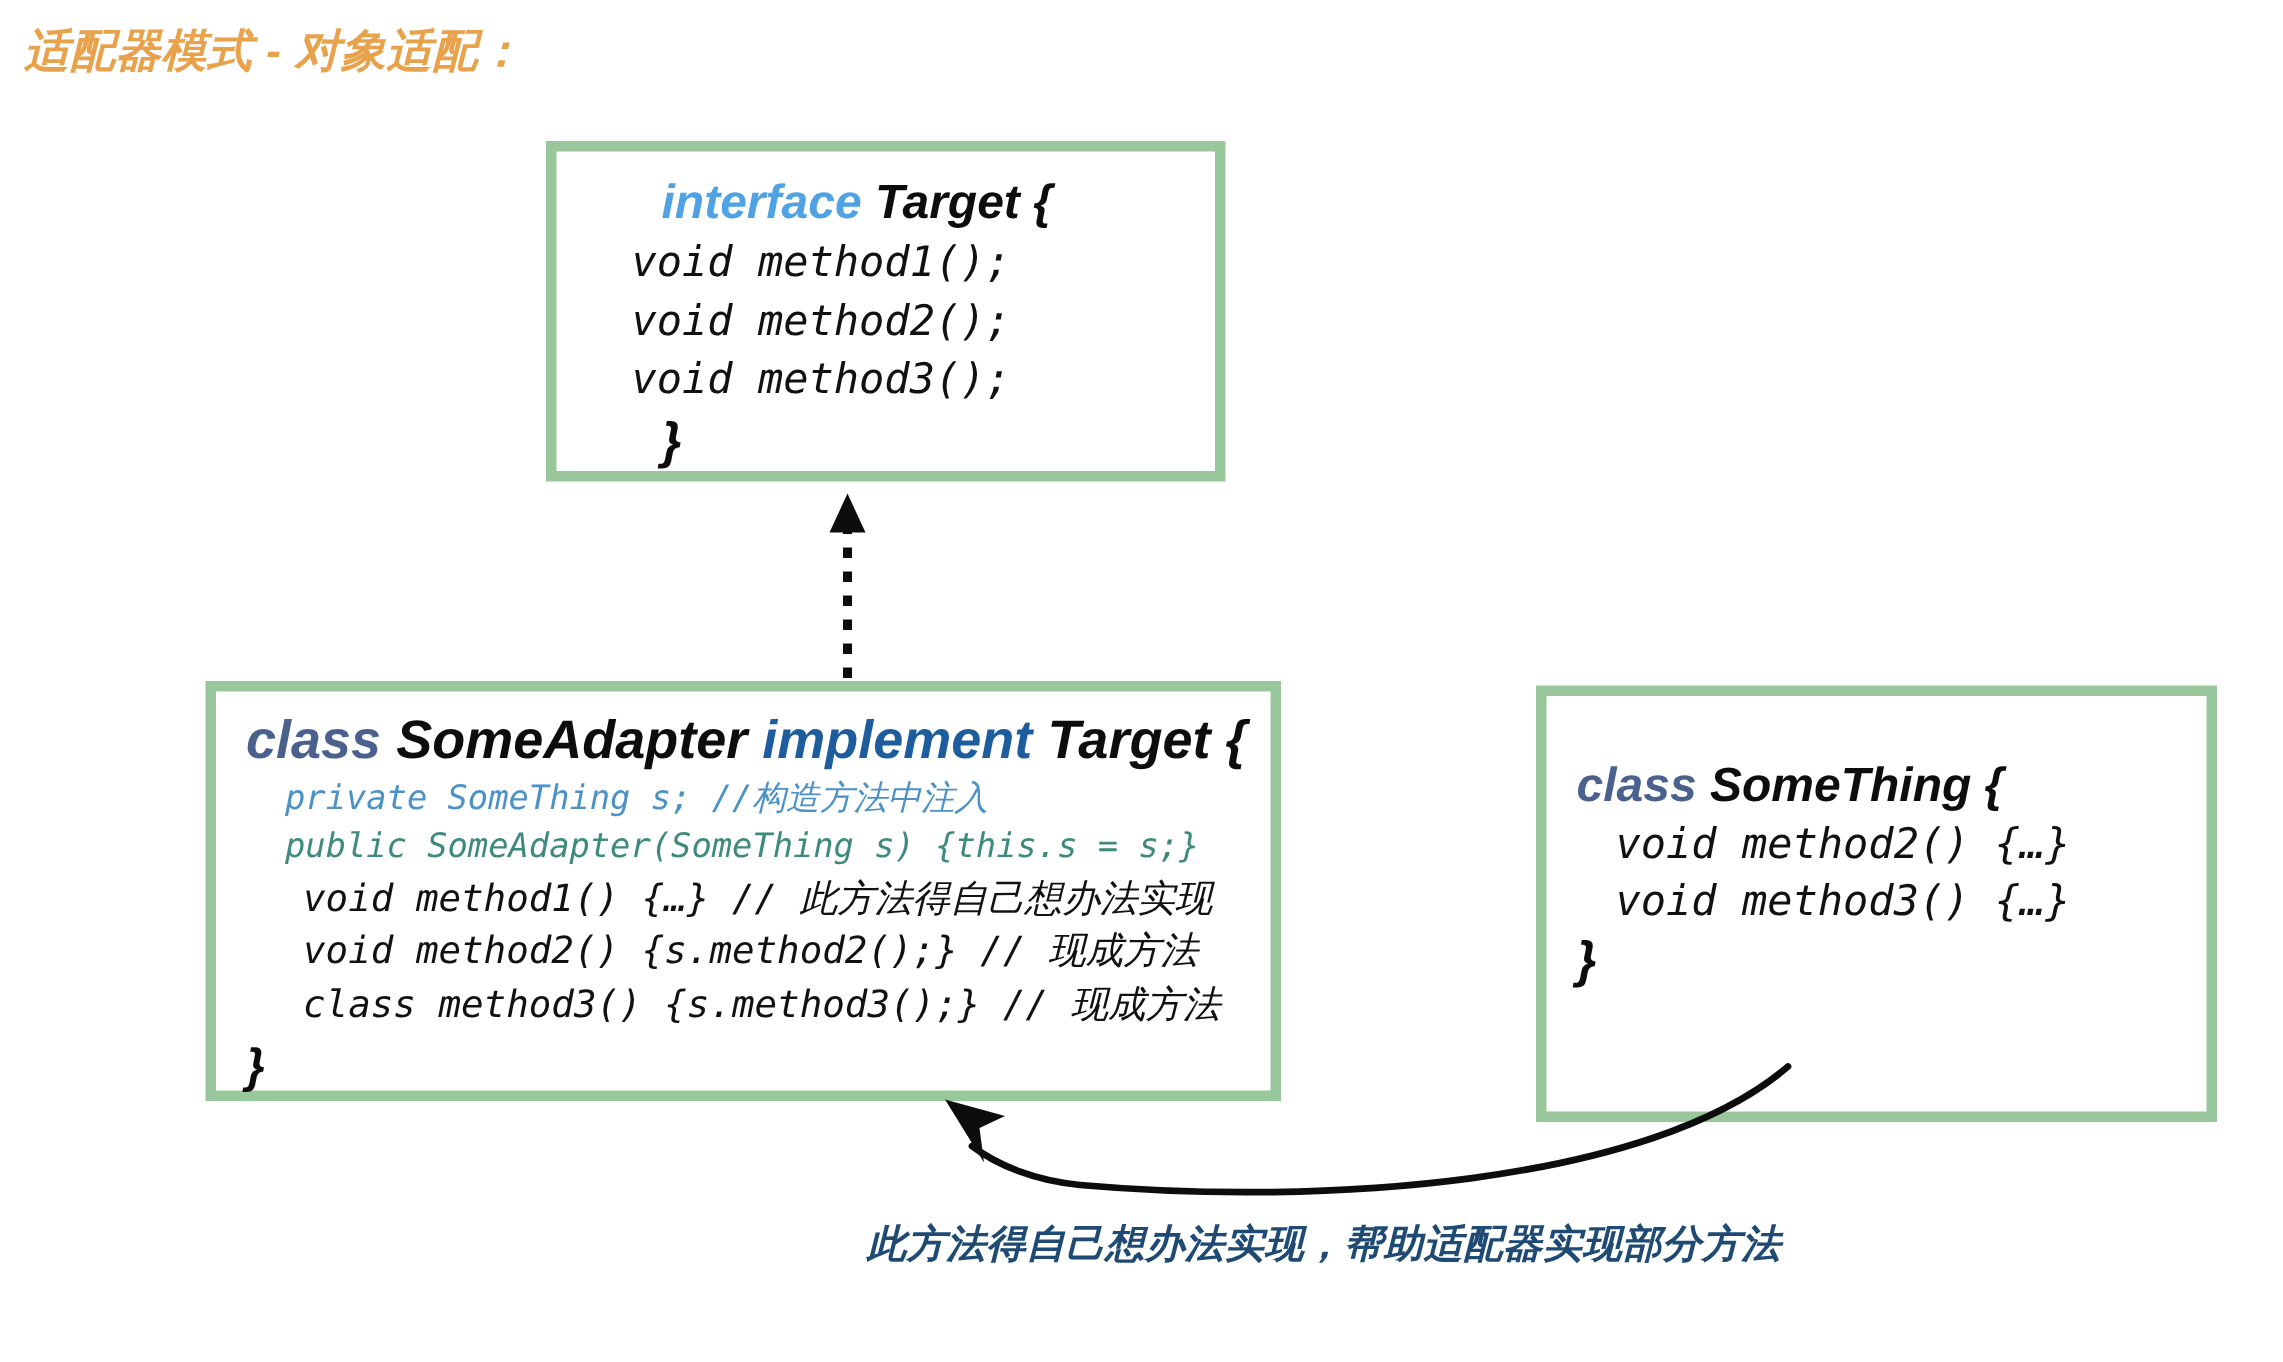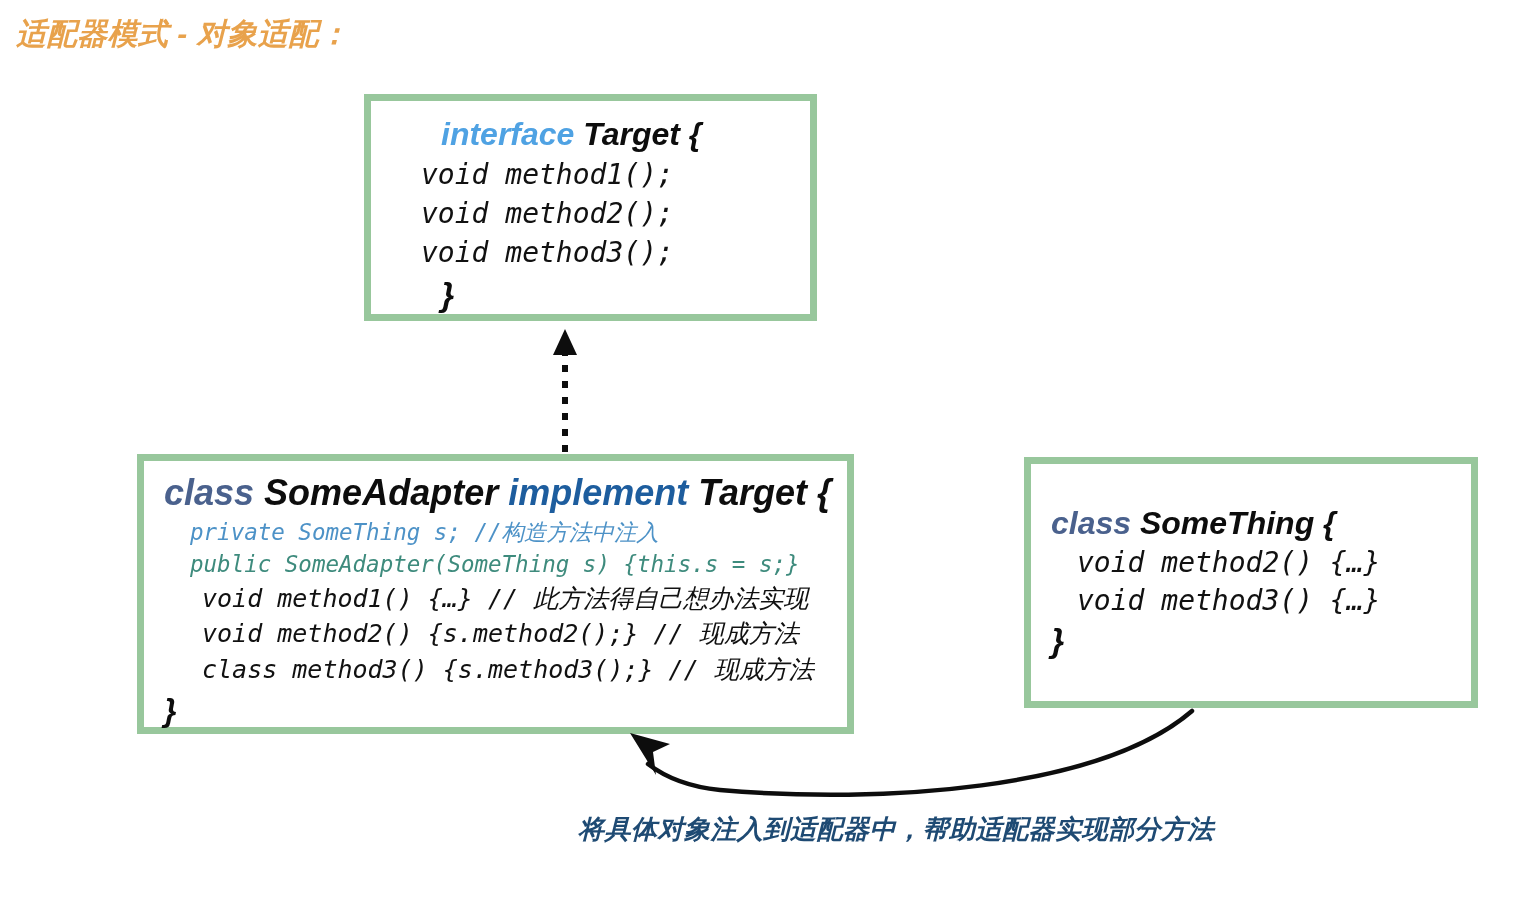--- a/index.html
+++ b/index.html
@@ -54,21 +54,21 @@
   #box-adapter {
     left: 137px;
     top: 454px;
     width: 717px;
     height: 280px;
   }
   #box-something {
     left: 1024px;
     top: 457px;
     width: 454px;
-    height: 251px;
+    height: 291px;
   }
 
   .box-inner {
     position: absolute;
     inset: 0;
     padding: 10px 14px;
     box-sizing: border-box;
     border-radius: 27px;
   }
 
@@ -193,15 +193,15 @@
       <line x1="565" y1="452" x2="565" y2="348" stroke="#0d0d0d" stroke-width="6" stroke-dasharray="7 9" stroke-linecap="butt"></line>
       <polygon points="565,329 553,355 577,355" fill="#0d0d0d"></polygon>
     </g>
 
     <g>
       <path d="M 1192,711 C 1100,790 880,804 720,790 C 690,787 665,777 648,764" fill="none" stroke="#0d0d0d" stroke-width="4.5" stroke-linecap="round"></path>
       <polygon points="630,733 656,775 653,752 670,744" fill="#0d0d0d"></polygon>
     </g>
   </svg>
 
-  <div class="caption">将具体对象注入到适配器中，帮助适配器实现部分方法</div>
+  <div class="caption">此方法得自己想办法实现，帮助适配器实现部分方法</div>
 
 </div>
 
 </body></html>

